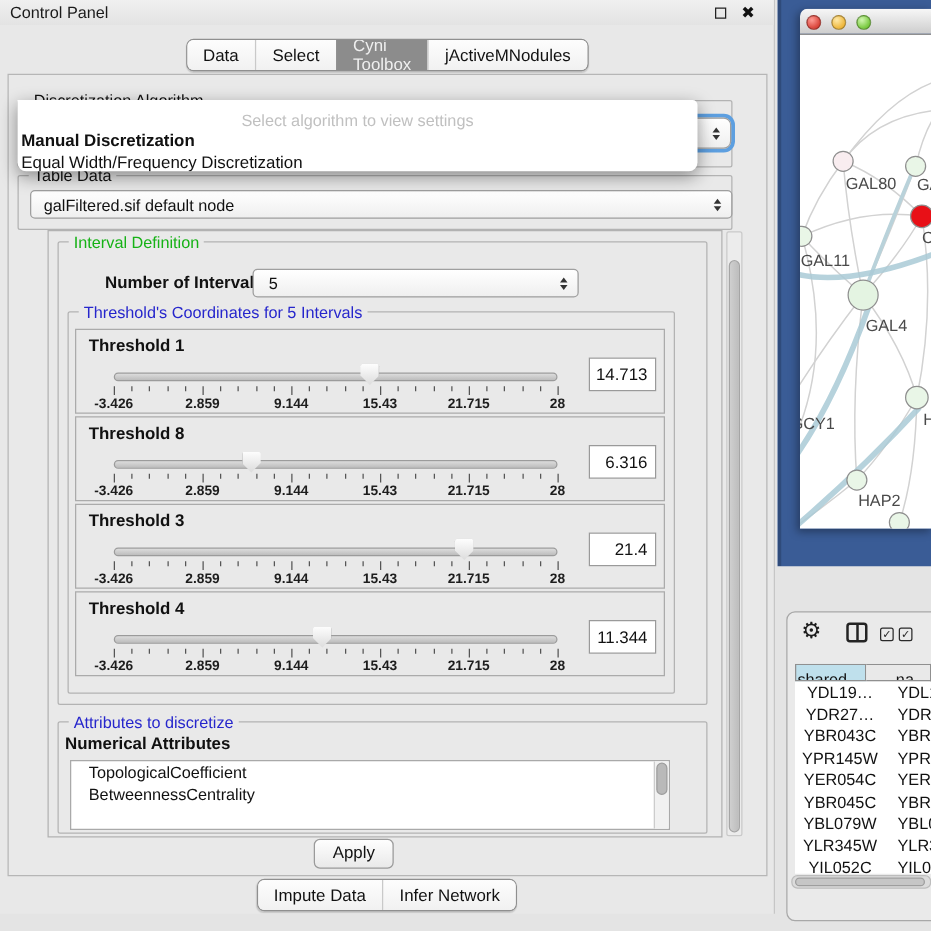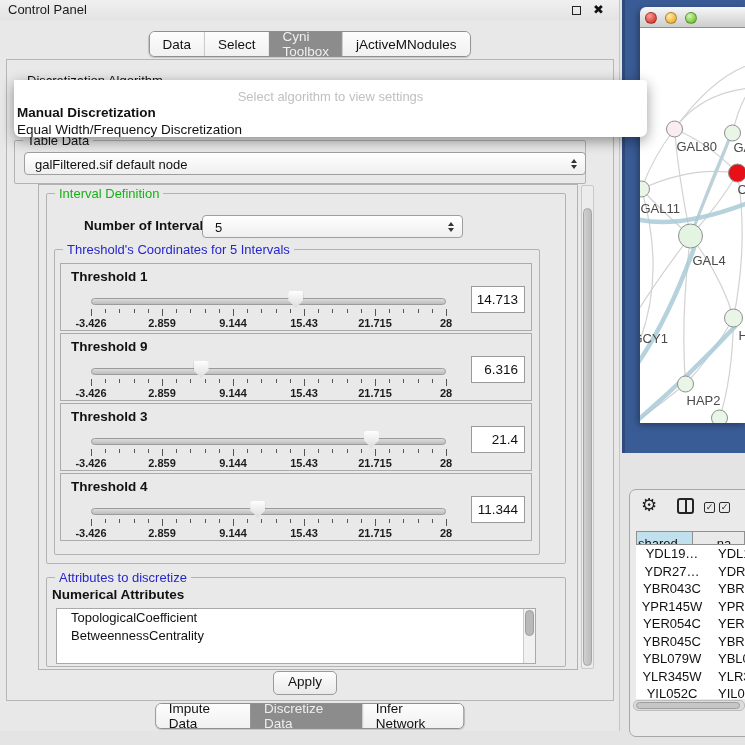--- a/index.html
+++ b/index.html
@@ -35,21 +35,21 @@
 
   .combo{position:absolute;background:linear-gradient(#ffffff,#efefef);border:1px solid #9f9f9f;border-radius:4px;font-size:13px;color:#111;}
   .combo .cval{position:absolute;left:10px;top:50%;transform:translateY(-50%);white-space:nowrap;}
   .stepper{position:absolute;right:8px;top:50%;transform:translateY(-50%);display:flex;flex-direction:column;gap:2px;}
   .tri-up{width:0;height:0;border-left:3.5px solid transparent;border-right:3.5px solid transparent;border-bottom:4.5px solid #333;}
   .tri-down{width:0;height:0;border-left:3.5px solid transparent;border-right:3.5px solid transparent;border-top:4.5px solid #333;}
 
   
   #combo-alg{left:24px;top:94px;width:561px;height:25px;border-radius:6px;box-shadow:0 0 0 3px var(--focus-ring);z-index:5;}
 
-  #alg-popup{position:absolute;left:14px;top:80px;width:633px;height:57px;background:#fff;border-radius:0 4px 7px 7px;box-shadow:0 4px 14px rgba(0,0,0,.4);z-index:40;overflow:hidden;}
+  #alg-popup{position:absolute;left:14px;top:80px;width:544px;height:57px;background:#fff;border-radius:0 4px 7px 7px;box-shadow:0 4px 14px rgba(0,0,0,.4);z-index:40;overflow:hidden;}
   #alg-prompt{margin-top:9px;text-align:center;font-size:13px;color:#c0c0c0;height:15px;}
   .alg-opt{font-size:13.5px;color:#111;padding-left:3px;height:17px;line-height:17px;white-space:nowrap;}
   .alg-opt.first{font-weight:bold;}
 
   
   #content2{position:absolute;left:38px;top:184px;width:540px;height:486px;border:1px solid #b2b2b2;background:#e9e9e9;}
   .vscroll{position:absolute;background:#ececec;border:1px solid #c9c9c9;border-radius:2px;}
   .vthumb{position:absolute;left:1px;right:1px;background:linear-gradient(90deg,#cfcfcf,#bdbdbd);border:1px solid #a5a5a5;border-radius:5px;}
 
   
@@ -62,21 +62,21 @@
   .tick.major{height:7px;}
   .tlabel{position:absolute;top:8px;transform:translateX(-50%);font-size:11px;font-weight:bold;color:#1d1d1d;white-space:nowrap;}
   .valbox{position:absolute;left:410px;top:22px;width:54px;height:27px;background:#fff;border:1px solid #9a9a9a;font-size:13.5px;text-align:right;line-height:25px;padding-right:6px;}
 
   
   #attr-list{position:absolute;left:56px;top:608px;width:480px;height:56px;background:#fff;border:1px solid #a9a9a9;overflow:hidden;}
   .attr-item{font-size:13px;line-height:18px;padding-left:14px;color:#111;white-space:nowrap;}
   #attr-scroll{position:absolute;right:0;top:0;width:12px;height:100%;background:#f1f1f1;border-left:1px solid #ccc;}
   #attr-thumb{position:absolute;left:1px;top:1px;width:9px;height:26px;background:#b9b9b9;border:1px solid #9d9d9d;border-radius:5px;}
 
-  #apply-btn{position:absolute;left:273px;top:671px;width:64px;height:24px;background:linear-gradient(#fefefe,#e9e9e9);border:1px solid #9a9a9a;border-radius:5px;font-size:13.5px;text-align:center;line-height:19px;color:#111;}
+  #apply-btn{position:absolute;left:251px;top:671px;width:64px;height:24px;background:linear-gradient(#fefefe,#e9e9e9);border:1px solid #9a9a9a;border-radius:5px;font-size:13.5px;text-align:center;line-height:19px;color:#111;}
 
   
   #blue-frame{position:absolute;left:622px;top:0;width:123px;height:453px;background:var(--frame-blue);box-shadow:inset 3px 0 0 rgba(0,0,0,.18);}
   #mac-win{position:absolute;left:640px;top:7px;width:106px;height:416px;border-radius:6px 0 0 0;overflow:hidden;box-shadow:-2px 2px 7px rgba(0,0,0,.35);}
   #mac-titlebar{position:absolute;left:0;top:0;width:100%;height:21px;background:linear-gradient(#f7f7f7,#cdcdcd);border-bottom:1px solid #8f8f8f;}
   .light{position:absolute;top:5px;width:12px;height:12px;border-radius:50%;border:1px solid rgba(0,0,0,.3);}
   .light.red{left:5px;background:radial-gradient(circle at 35% 30%,#ff9d96,#d9443a 70%);}
   .light.yellow{left:25px;background:radial-gradient(circle at 35% 30%,#ffe9a8,#eeb73c 70%);}
   .light.green{left:45px;background:radial-gradient(circle at 35% 30%,#d2f7b2,#78c93e 70%);}
   #net-view{position:absolute;left:0;top:21px;width:106px;height:395px;background:#fff;}
@@ -216,21 +216,21 @@
             <div class="tlabel" style="left: 0%;">-3.426</div>
             <div class="tlabel" style="left: 20%;">2.859</div>
             <div class="tlabel" style="left: 40%;">9.144</div>
             <div class="tlabel" style="left: 60%;">15.43</div>
             <div class="tlabel" style="left: 80%;">21.715</div>
             <div class="tlabel" style="left: 100%;">28</div>
           </div>
           <div class="valbox">14.713</div>
         </div>
         <div class="th-row" style="top: 333px;">
-          <div class="th-label">Threshold 9</div>
+          <div class="th-label">Threshold 8</div>
           <div class="track"></div>
           <div class="thumb" style="left: 132.549px;"></div>
           <div class="ticks">
             <div class="tick major" style="left: 0%;"></div>
             <div class="tick" style="left: 4%;"></div>
             <div class="tick" style="left: 8%;"></div>
             <div class="tick" style="left: 12%;"></div>
             <div class="tick" style="left: 16%;"></div>
             <div class="tick major" style="left: 20%;"></div>
             <div class="tick" style="left: 24%;"></div>
@@ -356,23 +356,20 @@
       <div id="attr-scroll">
           <div id="attr-thumb"></div>
         </div>
     </div>
 
     <div id="apply-btn">Apply</div>
 
     <div class="tabbar" id="bottom-tabbar">
         <div class="tab">
           <span>Impute Data</span>
-        </div>
-        <div class="tab sel">
-          <span>Discretize Data</span>
         </div>
         <div class="tab">
           <span>Infer Network</span>
         </div>
       </div>
   </div>
 
   <div id="blue-frame"></div>
   <div id="mac-win">
     <div id="mac-titlebar">

